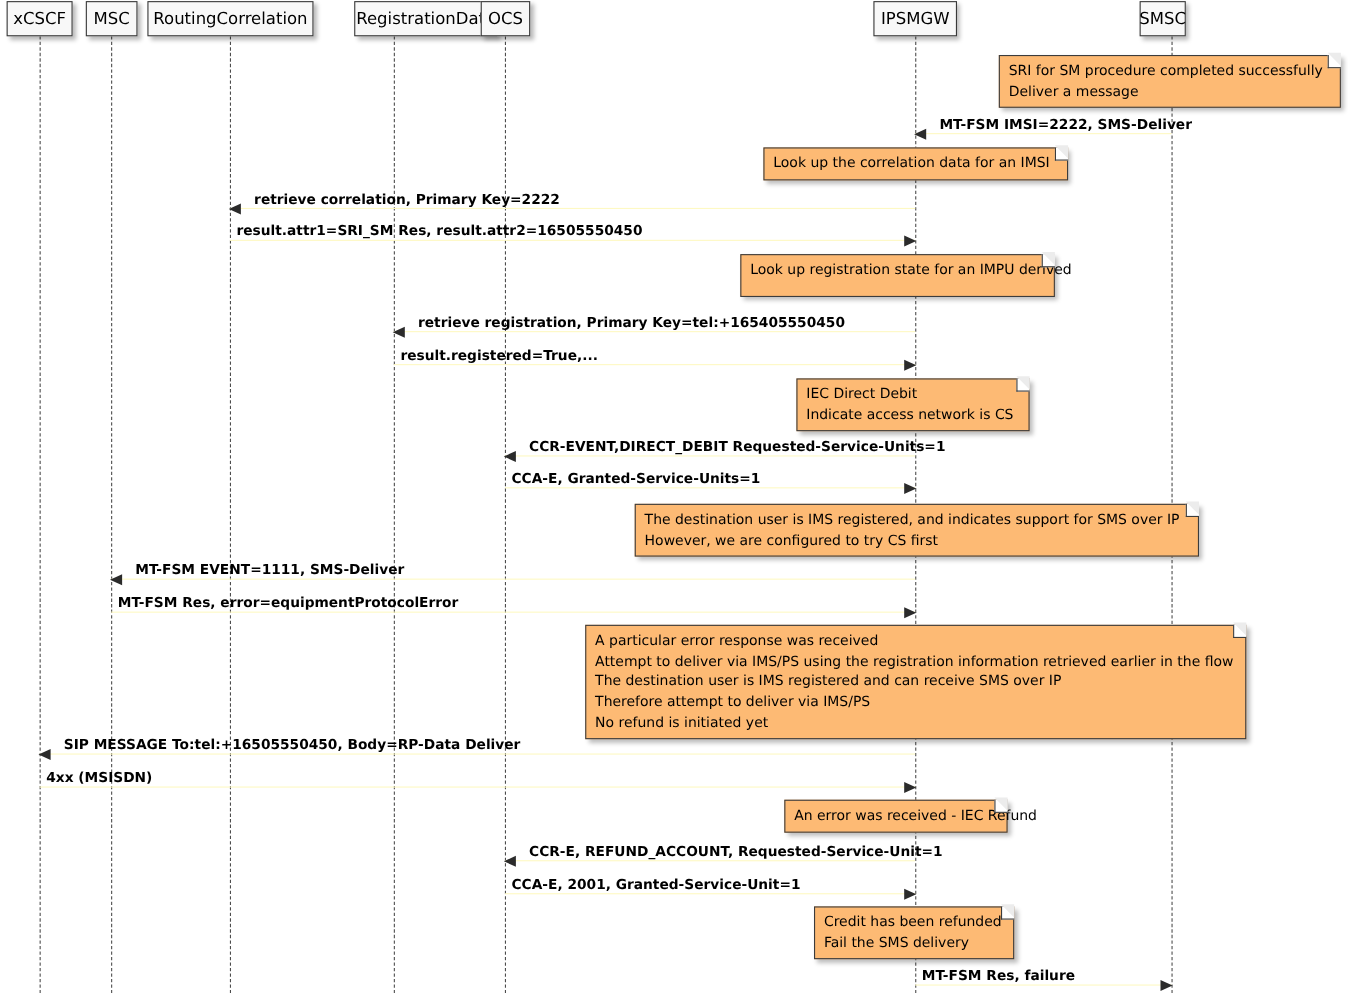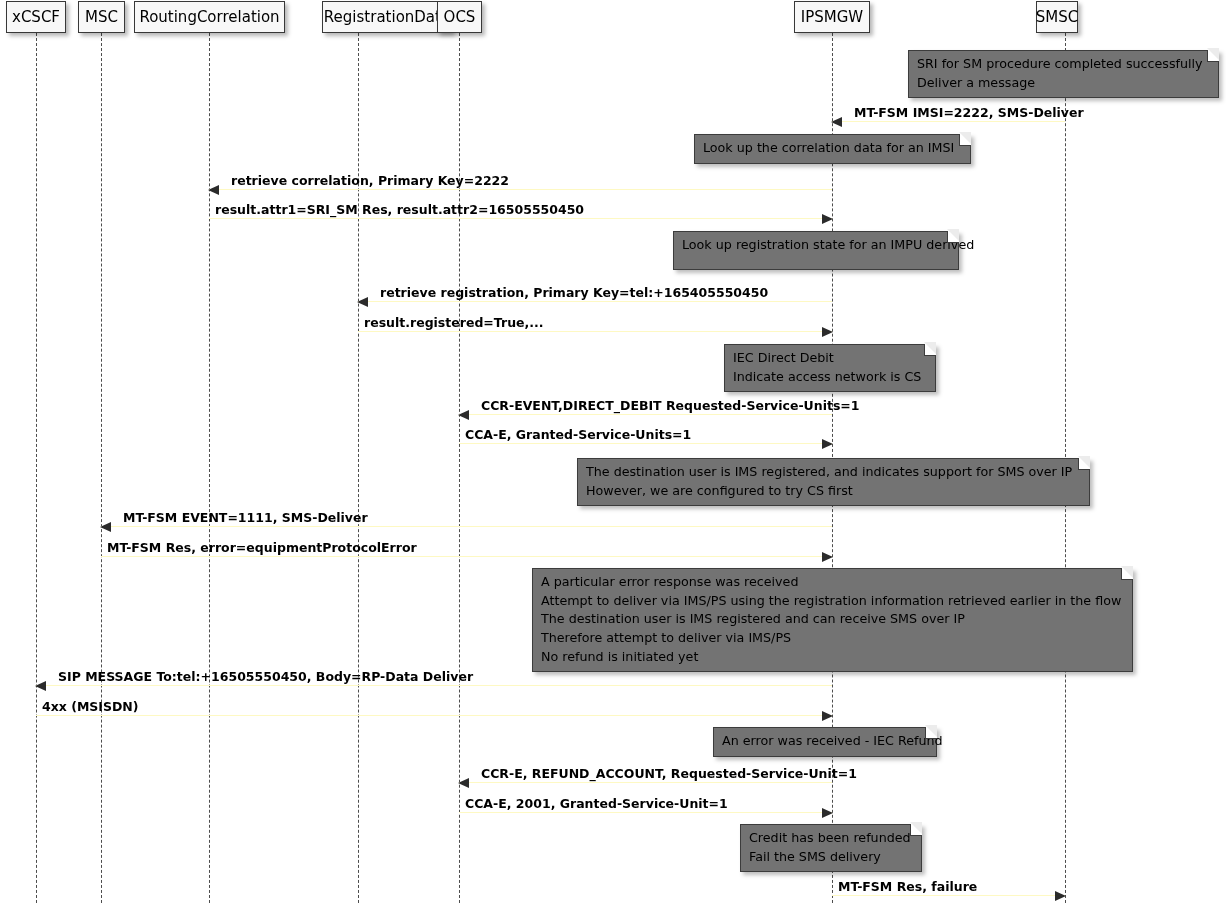--- a/index.html
+++ b/index.html
@@ -76,21 +76,21 @@
   .arrowhead.right {
     right: -1px;
     border-top: 5px solid transparent;
     border-bottom: 5px solid transparent;
     border-left: 11px solid #2B2B2B;
   }
   
   .note {
     position: absolute;
     box-sizing: border-box;
-    background: #737373;
+    background: #fdba74;
     border: 1.3px solid #3C3C3C;
     color: #000000;
     font-size: 12.7px;
     line-height: 1.47;
     padding: 4px 8px 5px 8px;
     box-shadow: 3px 3px 4px rgba(0,0,0,0.26);
     white-space: pre;
   }
   .note .fold {
     position: absolute;
@@ -186,21 +186,21 @@
         <span class="label">MT-FSM Res, failure</span>
       </div>
     </div>
   <div id="notes-layer">
       <div class="note" style="left: 908px; top: 50px; width: 311px; min-height: 38px;"><span class="note-line">SRI for SM procedure completed successfully</span><span class="note-line">Deliver a message</span><span class="fold"></span></div>
       <div class="note" style="left: 694px; top: 134px; width: 277px; min-height: 25px;"><span class="note-line">Look up the correlation data for an IMSI</span><span class="fold"></span></div>
       <div class="note" style="left: 673px; top: 231px; width: 286px; min-height: 39px;"><span class="note-line">Look up registration state for an IMPU derived</span><span class="fold"></span></div>
       <div class="note" style="left: 724px; top: 344px; width: 212px; min-height: 39px;"><span class="note-line">IEC Direct Debit</span><span class="note-line">Indicate access network is CS</span><span class="fold"></span></div>
       <div class="note" style="left: 577px; top: 458px; width: 513px; min-height: 39px;"><span class="note-line">The destination user is IMS registered, and indicates support for SMS over IP</span><span class="note-line">However, we are configured to try CS first</span><span class="fold"></span></div>
       <div class="note" style="left: 532px; top: 568px; width: 601px; min-height: 90px;"><span class="note-line">A particular error response was received</span><span class="note-line">Attempt to deliver via IMS/PS using the registration information retrieved earlier in the flow</span><span class="note-line">The destination user is IMS registered and can receive SMS over IP</span><span class="note-line">Therefore attempt to deliver via IMS/PS</span><span class="note-line">No refund is initiated yet</span><span class="fold"></span></div>
-      <div class="note" style="left: 713px; top: 727px; width: 224px; min-height: 25px;"><span class="note-line">An error was received - IEC Refund</span><span class="fold"></span></div>
+      <div class="note" style="left: 713px; top: 727px; width: 203px; min-height: 25px;"><span class="note-line">An error was received - IEC Refund</span><span class="fold"></span></div>
       <div class="note" style="left: 740px; top: 824px; width: 182px; min-height: 39px;"><span class="note-line">Credit has been refunded</span><span class="note-line">Fail the SMS delivery</span><span class="fold"></span></div>
     </div>
   <div id="participants-layer">
       <div class="participant" style="left: 6px; width: 60px;">
         <span>xCSCF</span>
       </div>
       <div class="participant" style="left: 78px; width: 47px;">
         <span>MSC</span>
       </div>
       <div class="participant" style="left: 134px; width: 151px;">

